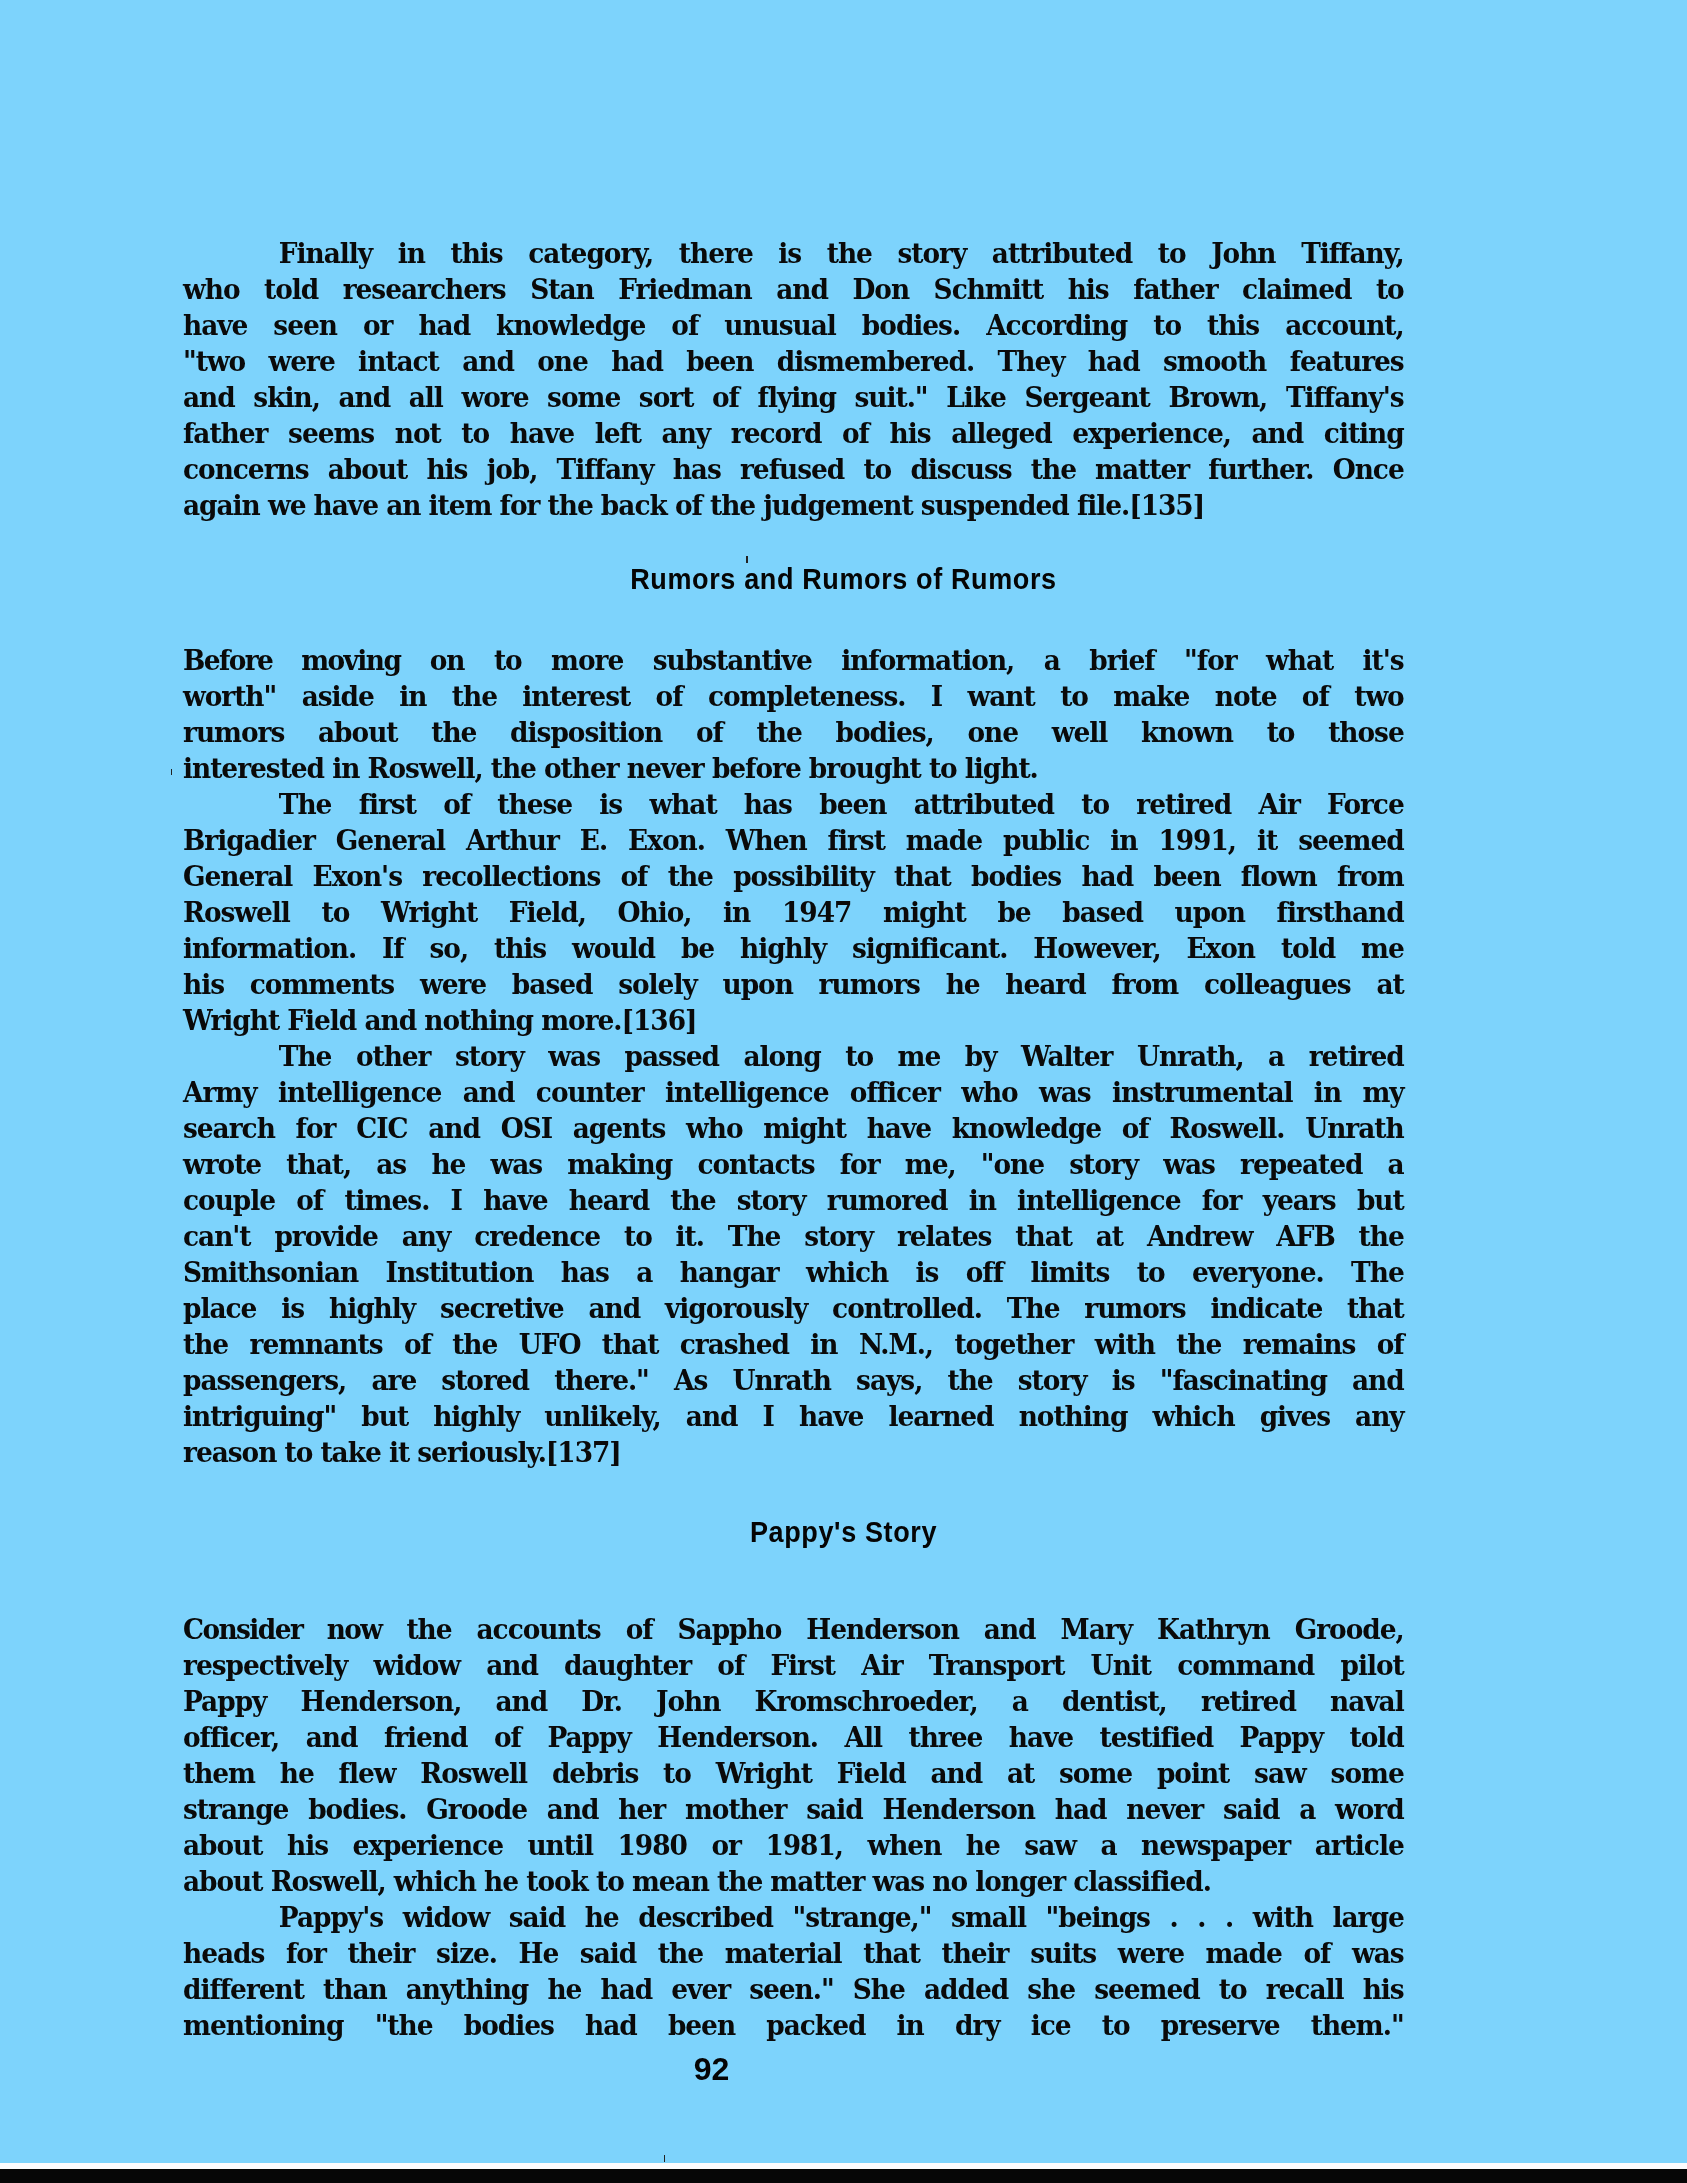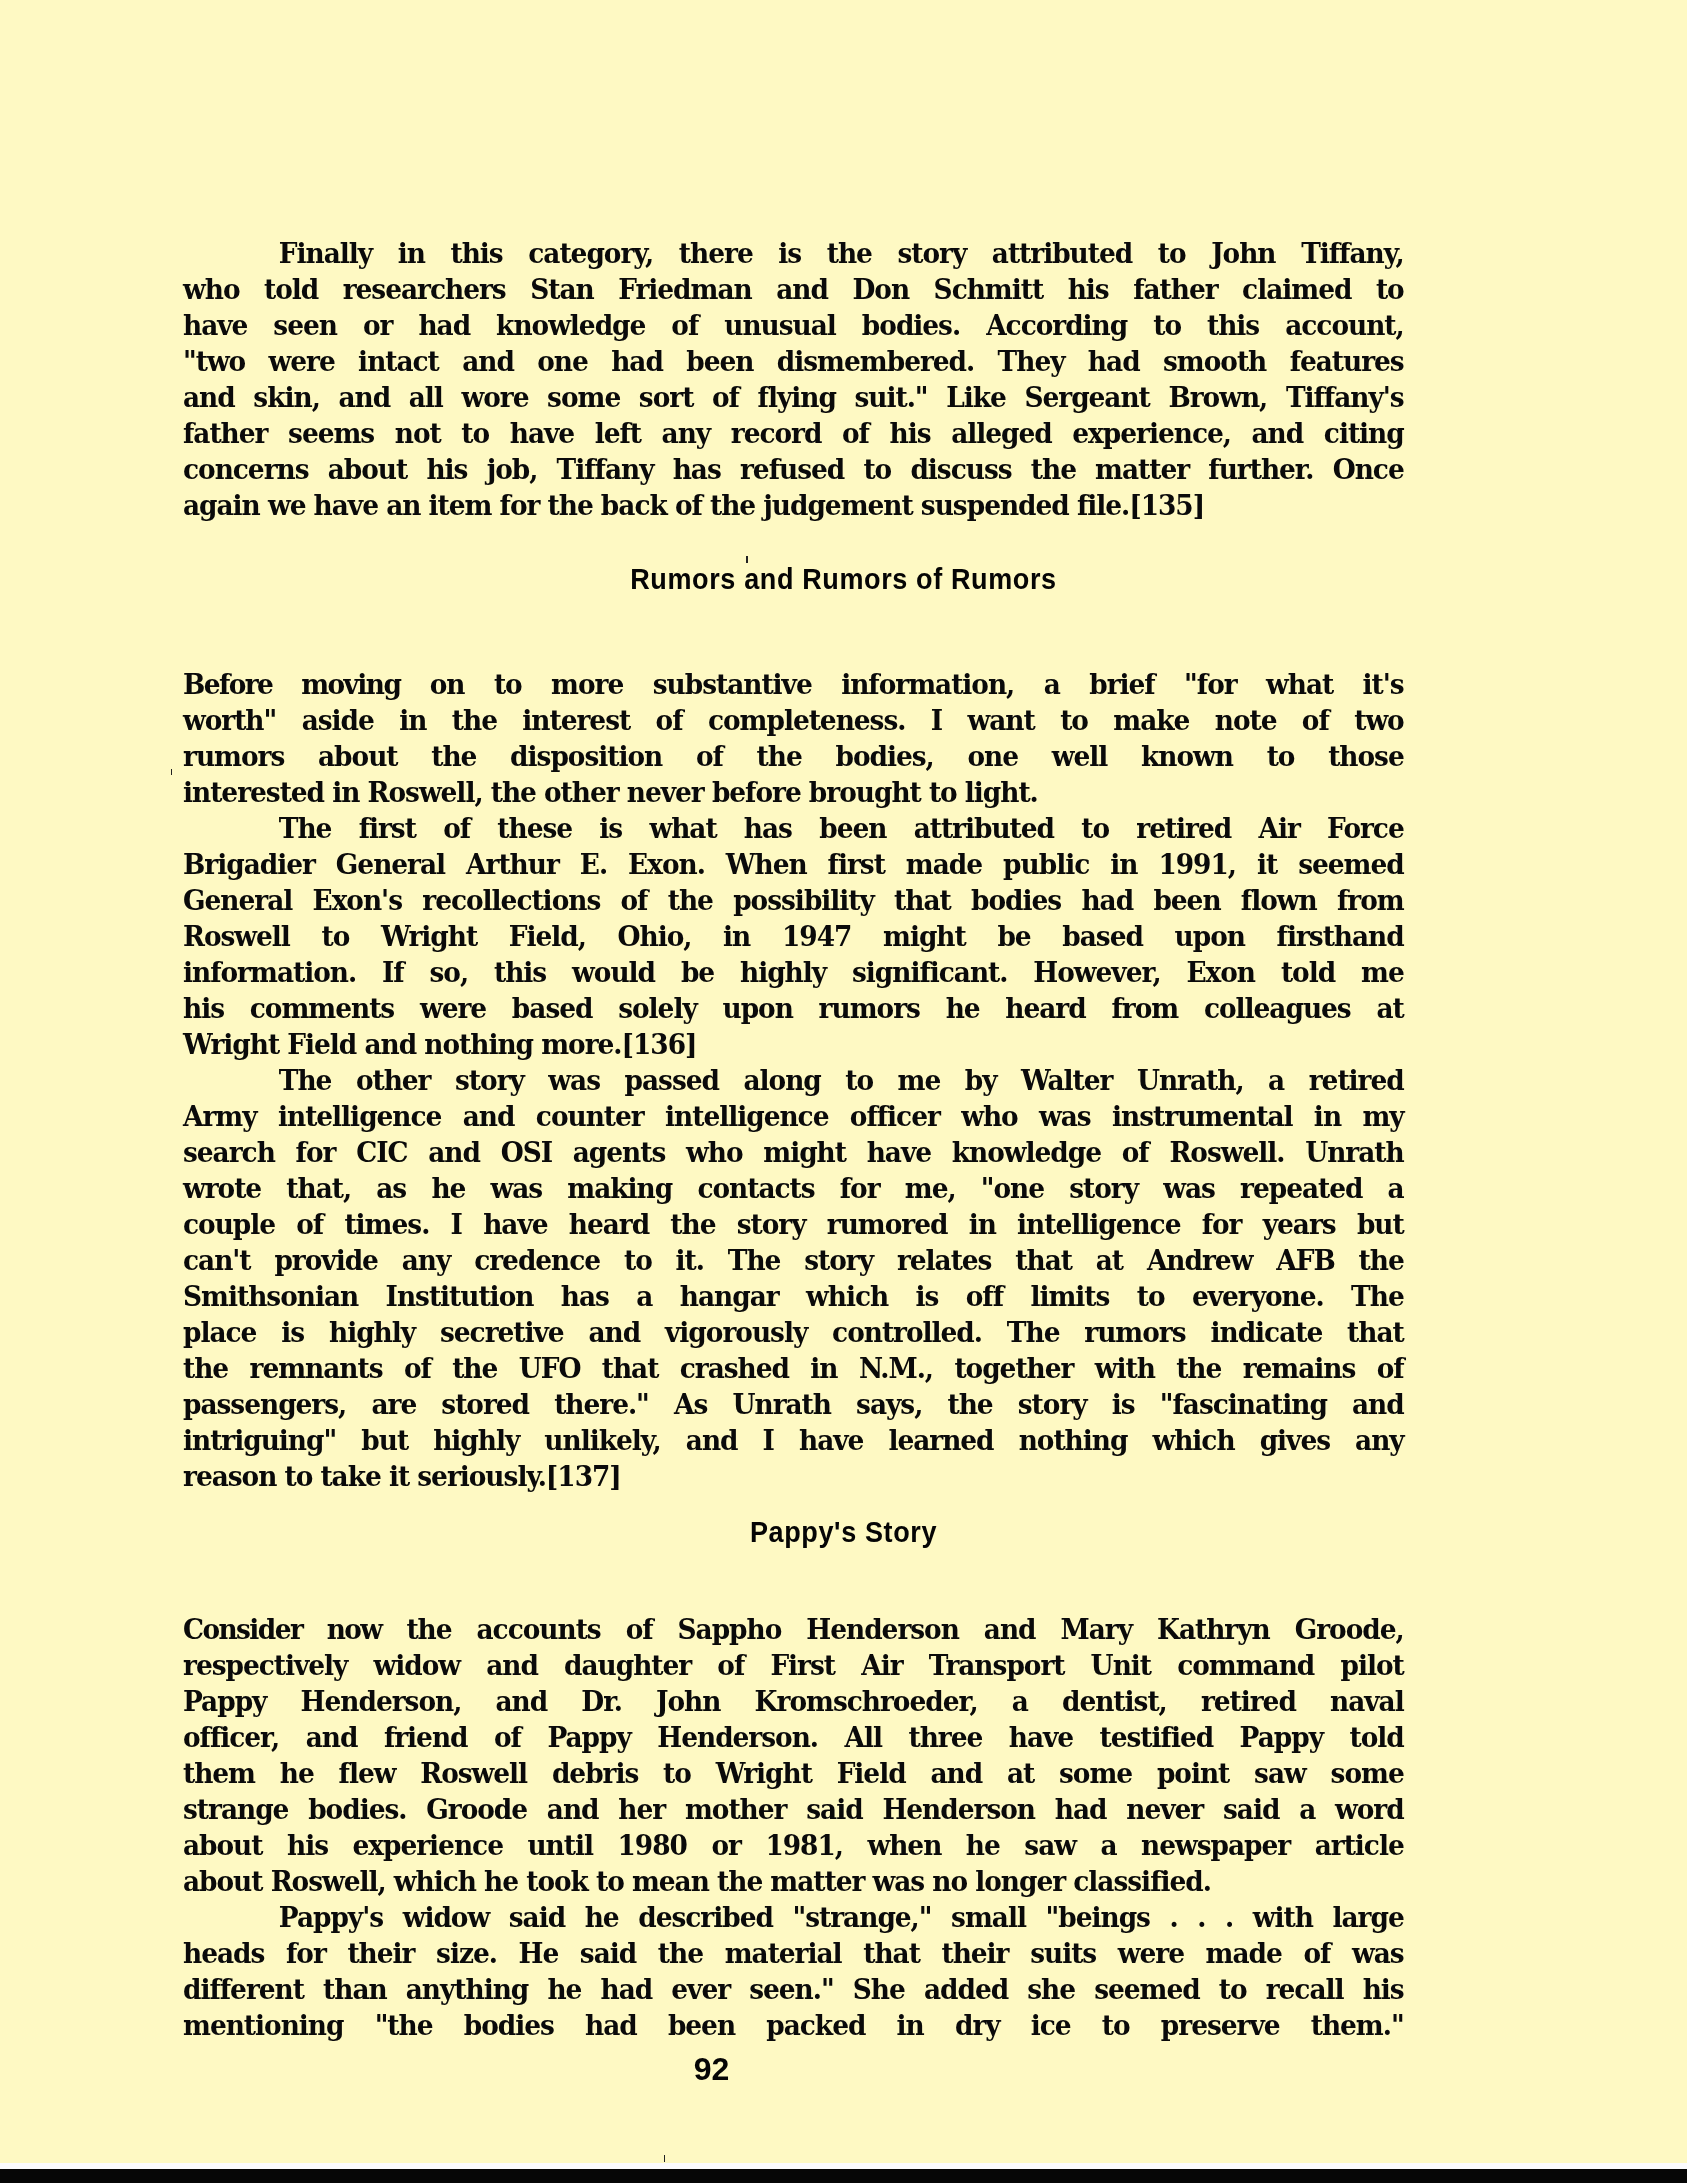--- a/index.html
+++ b/index.html
@@ -2,21 +2,21 @@
 <html style="font-size:10.6px"><head>
 <meta charset="utf-8">
 <style>
   html, body { margin: 0; padding: 0; }
   body {
     width: 1687px; height: 2183px; position: relative; overflow: hidden;
     background: #fbfbfd;
   }
   .page {
     position: absolute; left: 0; top: 0; width: 1687px; height: 2163px;
-    background: #fef9c3;
+    background: #7dd3fc;
   }
   .bottom-edge {
     position: absolute; left: 0; top: 2169px; width: 1687px; height: 14.6px;
     background: #060606;
   }
   .text-block {
     position: absolute; left: 183px; width: 1221px;
     font-family: "DejaVu Serif", serif;
     font-weight: bold;
     color: #0a0a0a;
@@ -65,21 +65,21 @@
     <span class="line">have seen or had knowledge of unusual bodies.  According to this account,</span>
     <span class="line">"two were intact and one had been dismembered.  They had smooth features</span>
     <span class="line">and skin, and all wore some sort of flying suit."  Like Sergeant Brown, Tiffany's</span>
     <span class="line">father seems not to have left any record of his alleged experience, and citing</span>
     <span class="line">concerns about his job, Tiffany has refused to discuss the matter further.  Once</span>
     <span class="line last">again we have an item for the back of the judgement suspended file.[135]</span>
   </div>
 
   <div class="heading" style="top:562px;">Rumors and Rumors of Rumors</div>
 
-  <div class="text-block" style="top:666px;">
+  <div class="text-block" style="top:642px;">
     <span class="line"><span class="lead">Before moving</span><span> on to more substantive information, a brief "for what it's</span></span>
     <span class="line">worth" aside in the interest of completeness.  I want to make note of two</span>
     <span class="line">rumors about the disposition of the bodies, one well known to those</span>
     <span class="line last">interested in Roswell, the other never before brought to light.</span>
 
     <span class="line indent">The first of these is what has been attributed to retired Air Force</span>
     <span class="line">Brigadier General Arthur E. Exon.  When first made public in 1991, it seemed</span>
     <span class="line">General Exon's recollections of the possibility that bodies had been flown from</span>
     <span class="line">Roswell to Wright Field, Ohio, in 1947 might be based upon firsthand</span>
     <span class="line">information.  If so, this would be highly significant.  However, Exon told me</span>

